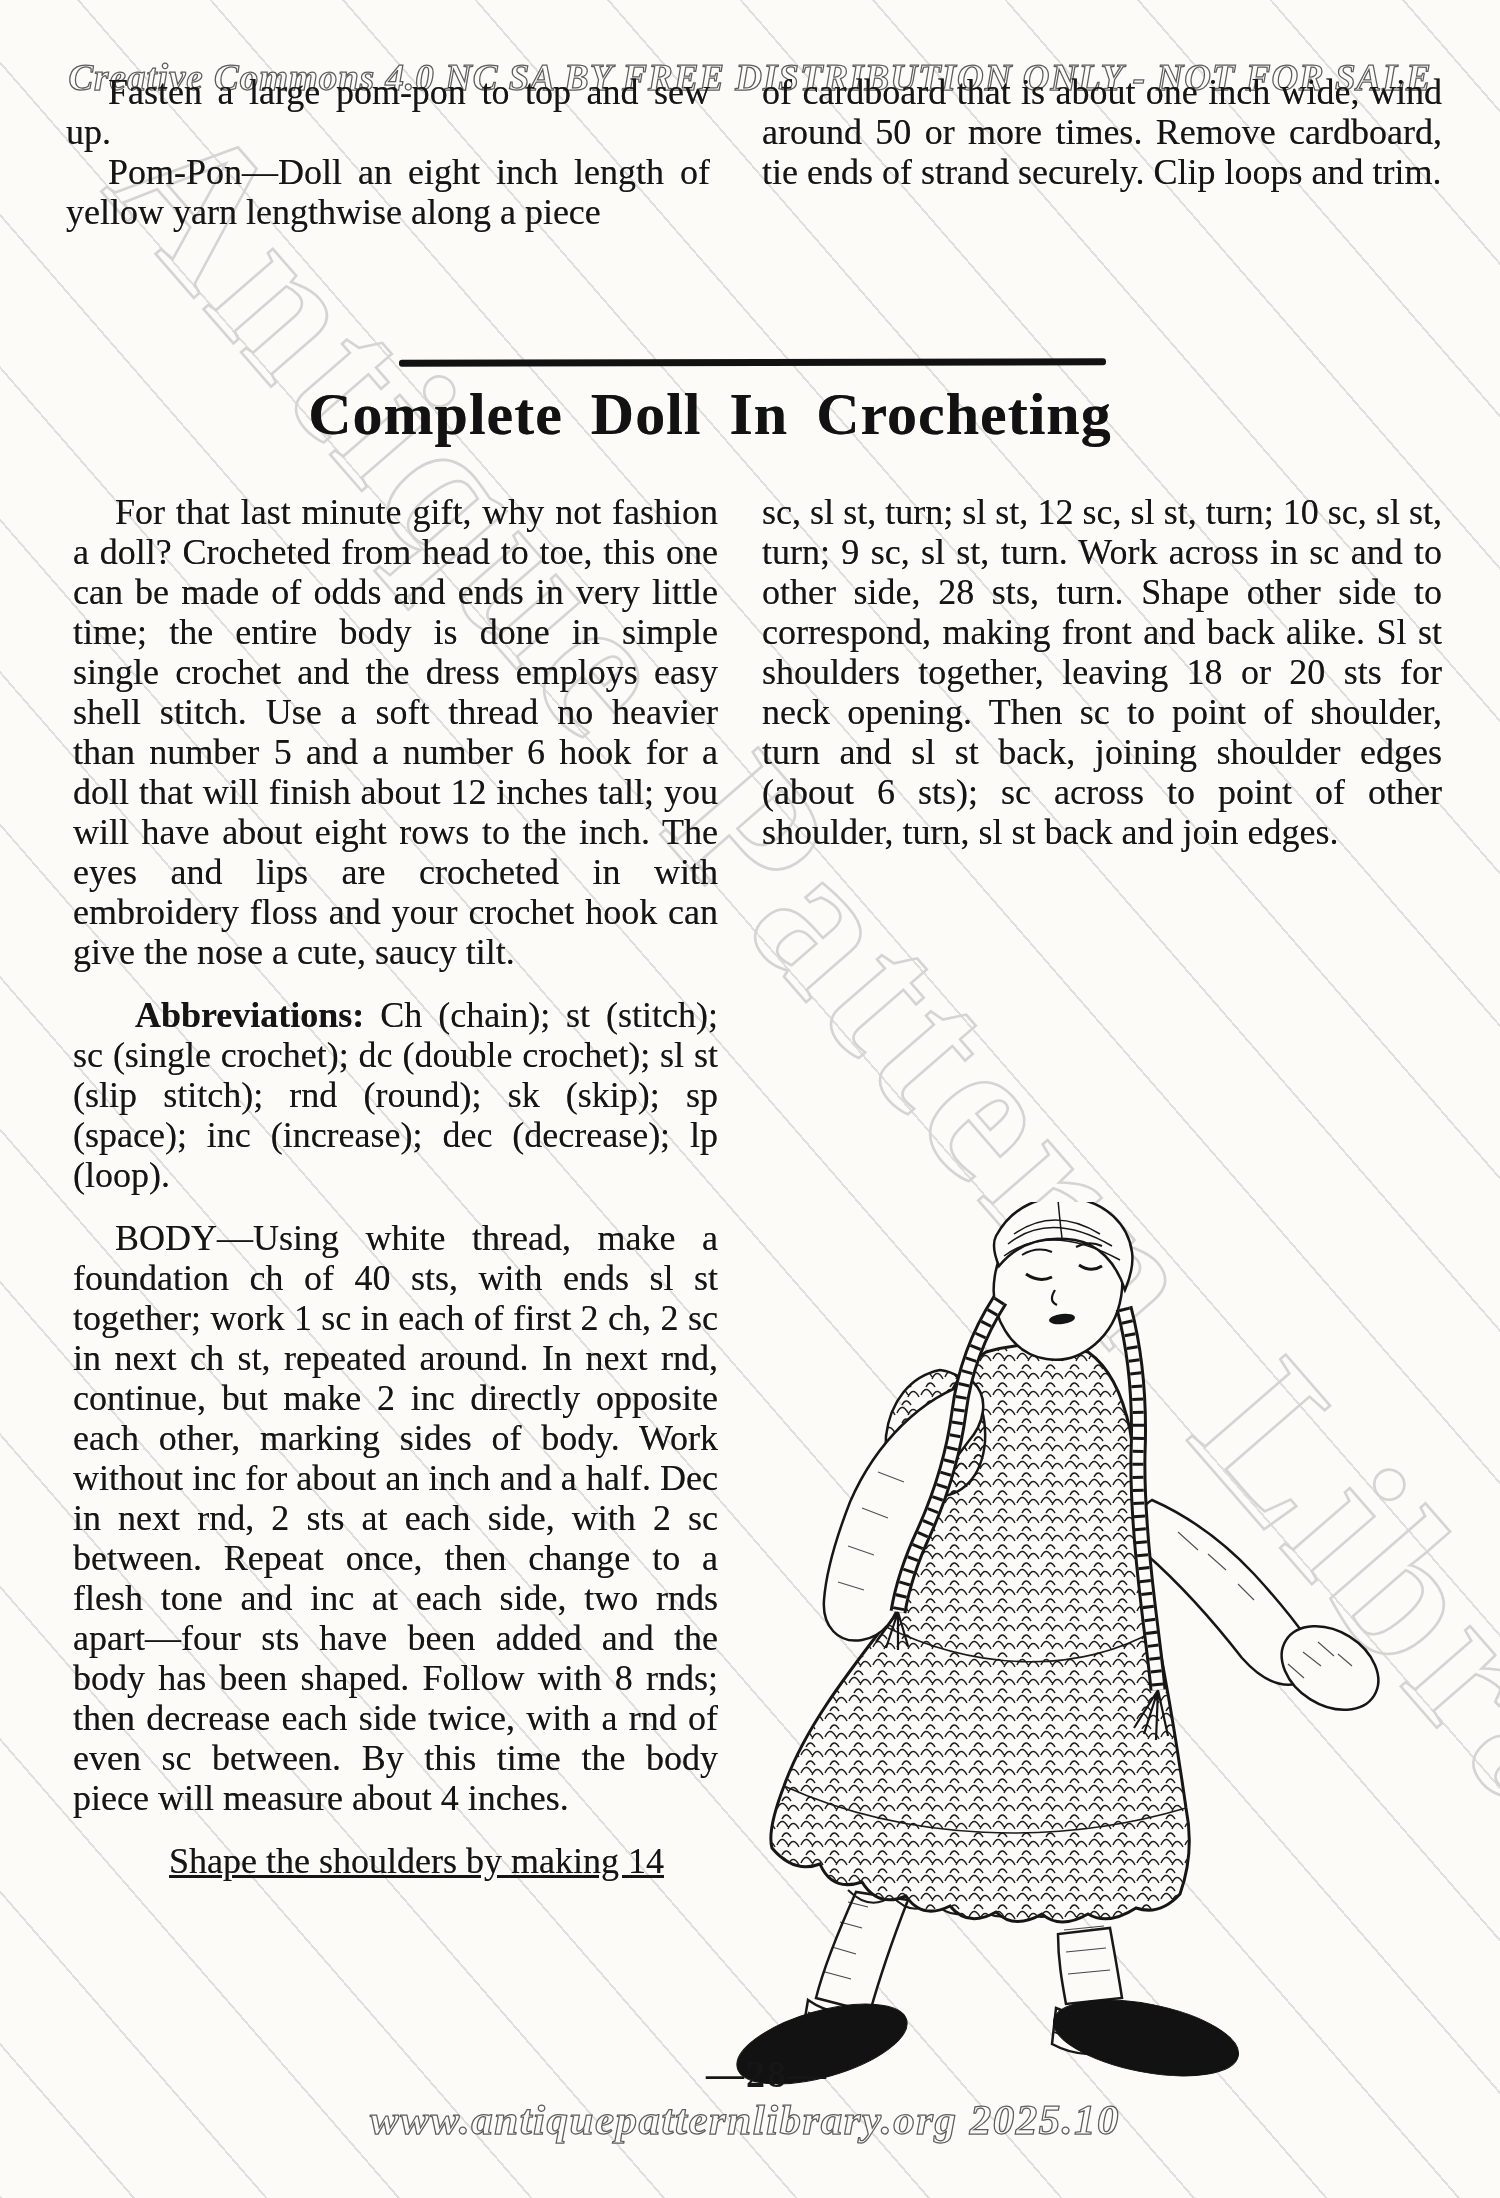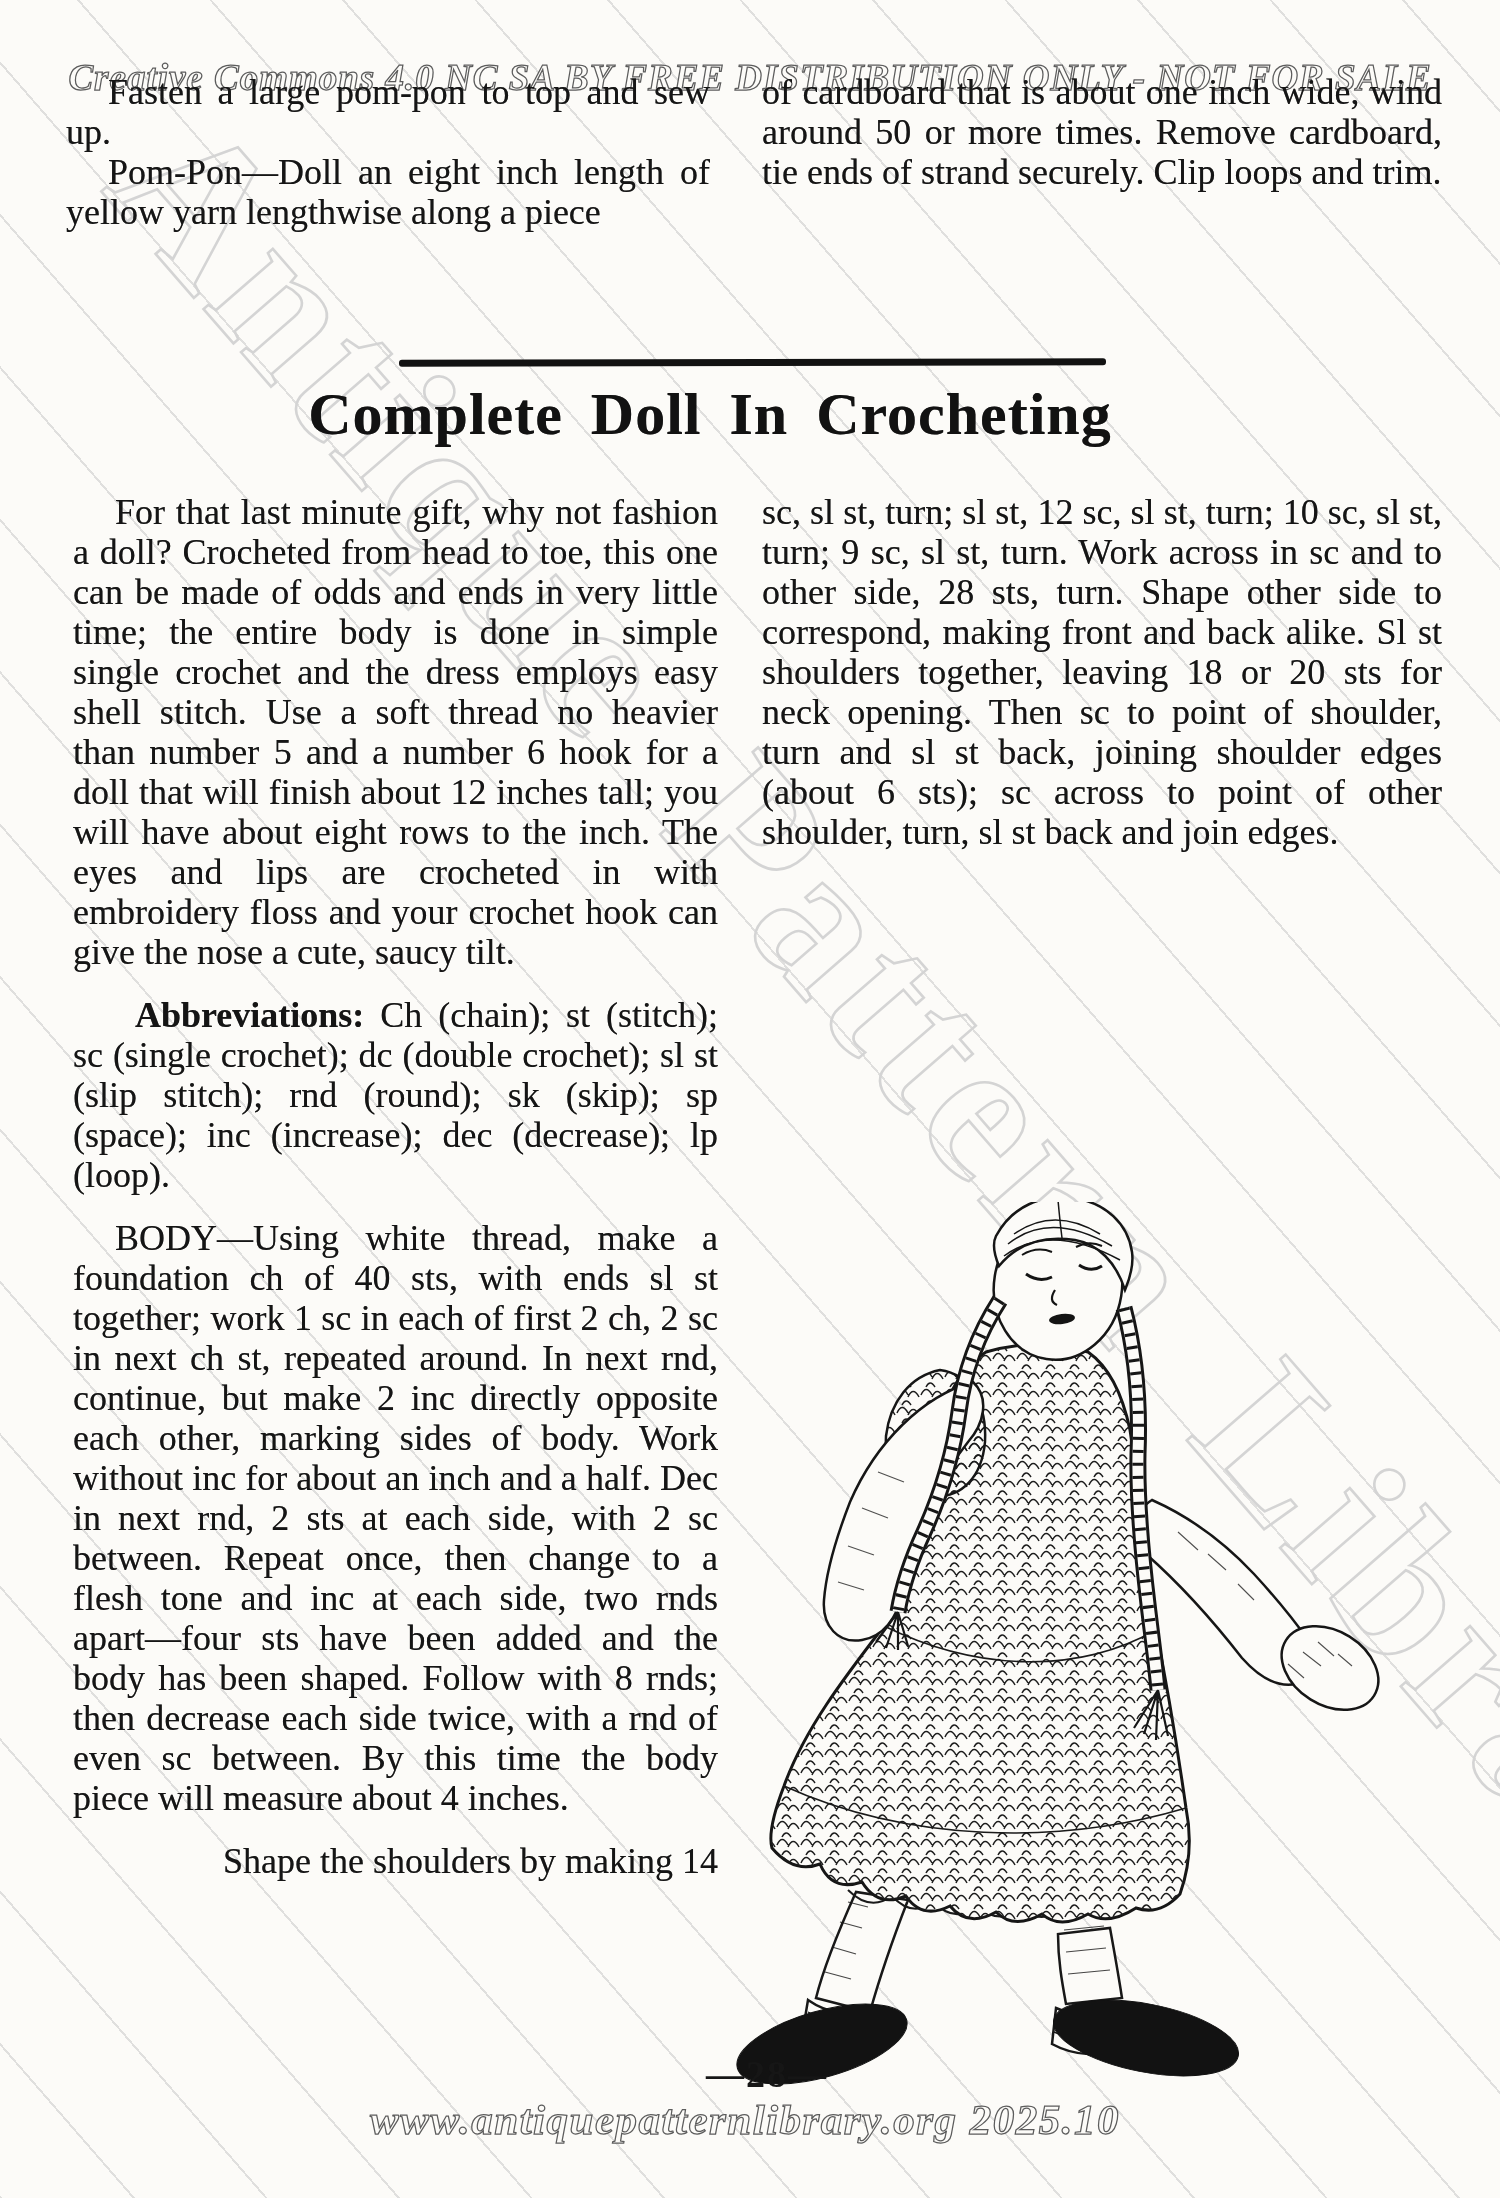--- a/index.html
+++ b/index.html
@@ -70,21 +70,21 @@
     letter-spacing:1px; word-spacing:12px;
     color:#121212;
     text-shadow:0 0 0.6px rgba(0,0,0,.6);
   }
 
   .main-left-col  { position:absolute; left:73px;  top:492px; width:645px; }
   .main-right-col { position:absolute; left:762px; top:492px; width:680px; }
   .main-left-col p + p  { margin-top:23px; }
   .main-right-col p + p { margin-top:27px; }
   .lead-bold { font-weight:bold;margin-left:20px; }
-  .last-line { text-align:right; }
+  .last-line { text-align:center;text-decoration:underline; }
 
   .doll-figure {
     position:absolute; left:728px; top:1202px;
     width:748px; height:884px;
   }
 
   .page-number {
     position:absolute; left:0; top:2052px; width:1534px;
     text-align:center;
     font-size:38px; font-weight:bold; color:#161616;

